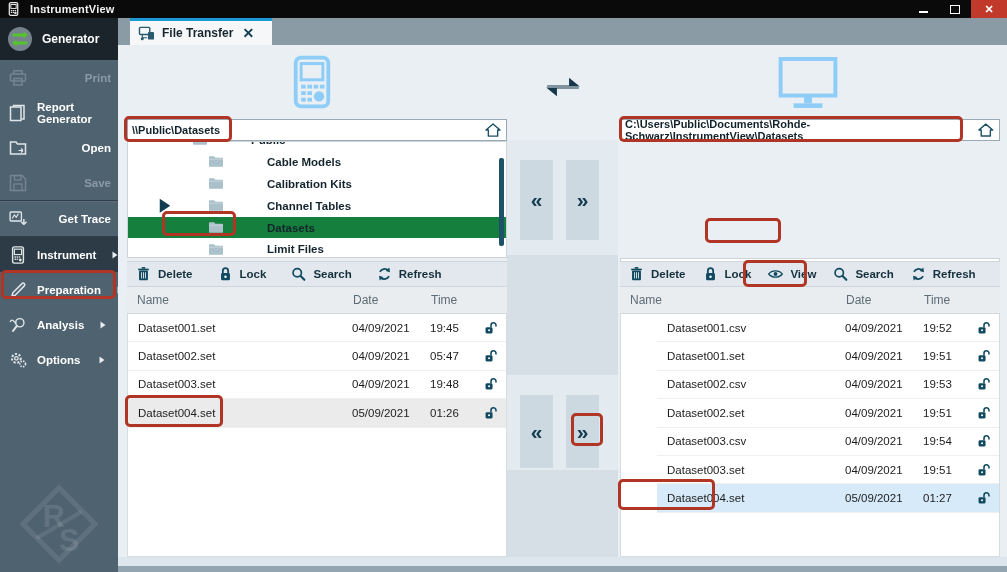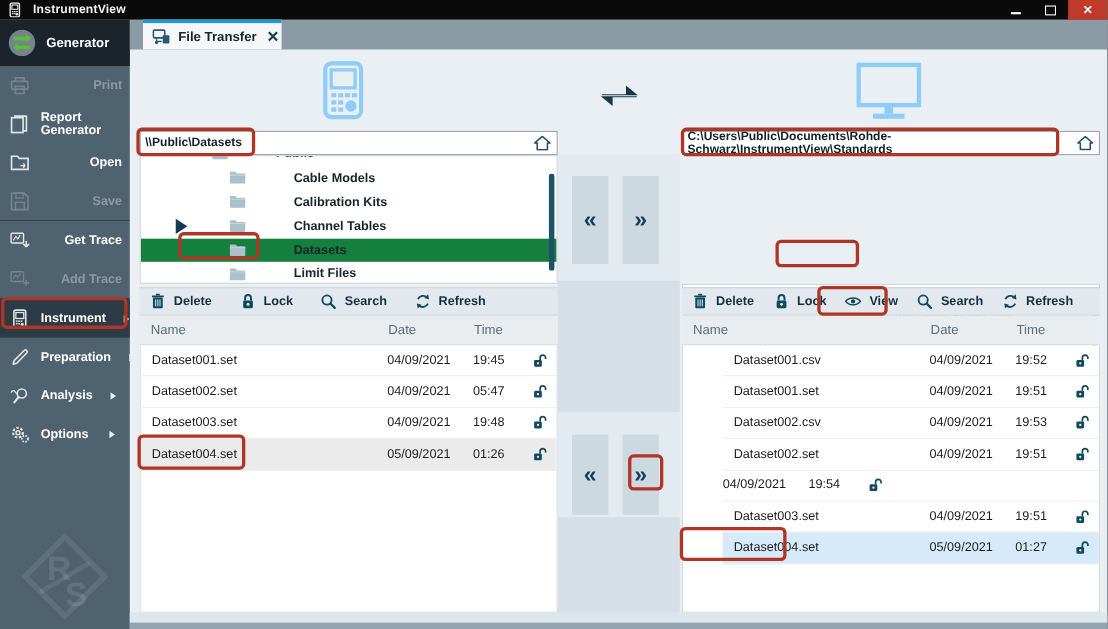--- a/index.html
+++ b/index.html
@@ -31,21 +31,21 @@
   .side-item.disabled{color:#8a9aa6;}
   .side-item.disabled .icn{color:#74858f;}
   .side-item.active{background:#2c3b45;}
   .side-item .subarrow{margin-left:auto;width:6px;height:8px;color:#e8eef2;}
   .side-divider{height:1px;background:rgba(15,25,32,.5);box-shadow:0 1px 0 rgba(255,255,255,.07);}
   .rslogo{left:8px;top:455px;width:102px;height:102px;opacity:.9;}
 
   
   .tabbar{left:118px;top:18px;width:889px;height:27px;background:#8a9ba5;display:flex;}
   .tab{margin-left:12px;height:27px;background:#f5f7f8;border-top:3px solid #1c9ad6;box-sizing:border-box;
-       display:flex;align-items:center;gap:7px;padding:0 2px 0 8px;font-size:12px;font-weight:600;color:#17262e;}
+       display:flex;align-items:center;gap:7px;padding:0 18px 0 8px;font-size:12px;font-weight:600;color:#17262e;}
   .tab .icn{width:17px;height:15px;}
   .tab .closex{color:#123c50;font-weight:bold;font-size:14px;line-height:1;margin-left:2px;cursor:default;}
 
   
   .pathfield{background:#fff;border:1px solid #9aa8b1;box-sizing:border-box;display:flex;align-items:center;
              padding:0 5px 0 4px;font-size:11px;font-weight:600;color:#12222b;}
   .pathfield .home{margin-left:auto;width:16px;height:14px;color:#1d4f66;}
   .treebox{background:#fff;border:1px solid #ccd4da;box-sizing:border-box;overflow:hidden;position:relative;}
   .tree-row{display:flex;align-items:center;font-size:11.5px;font-weight:600;color:#14242d;gap:36px;}
   .tree-left .tree-row{height:21.9px;}
@@ -165,30 +165,20 @@
         <div class="side-item">
           <span class="icn ">
             <svg viewBox="0 0 20 18">
               <rect x="1.2" y="1.2" width="12.6" height="10" rx="1" fill="none" stroke="currentColor" stroke-width="1.5"></rect>
               <path d="M3.5 8.5 l2.5 -4 2 2.5 2.5 -4" fill="none" stroke="currentColor" stroke-width="1.2"></path>
               <path d="M16.5 9 v6 m0 0 l-3 -3 m3 3 l3 -3" fill="none" stroke="currentColor" stroke-width="1.6"></path>
             </svg>
           </span>
           <span>Get Trace</span>
         </div>
-        <div class="side-item disabled">
-          <span class="icn ">
-            <svg viewBox="0 0 20 18">
-              <rect x="1.2" y="1.2" width="12.6" height="10" rx="1" fill="none" stroke="currentColor" stroke-width="1.5"></rect>
-              <path d="M3.5 8.5 l2.5 -4 2 2.5 2.5 -4" fill="none" stroke="currentColor" stroke-width="1.2"></path>
-              <path d="M16.5 9.5 v6 M13.5 12.5 h6" fill="none" stroke="currentColor" stroke-width="1.6"></path>
-            </svg>
-          </span>
-          <span>Add Trace</span>
-        </div>
         <div class="side-divider"></div>
         <div class="side-item active">
           <span class="icn ">
             <svg viewBox="0 0 14 20">
               <rect x="1" y="1" width="12" height="18" rx="2" fill="none" stroke="currentColor" stroke-width="1.6"></rect>
               <rect x="3" y="3.5" width="8" height="6" fill="none" stroke="currentColor" stroke-width="1.3"></rect>
               <g fill="currentColor">
                 <rect x="3" y="11.5" width="1.8" height="1.5"></rect>
                 <rect x="5.4" y="11.5" width="1.8" height="1.5"></rect>
                 <rect x="7.8" y="11.5" width="1.8" height="1.5"></rect>
@@ -497,21 +487,21 @@
                 <rect x="2" y="8" width="9" height="8" rx="1.5" fill="currentColor"></rect>
                 <path d="M9 8 V5.5 a3.2 3.2 0 0 1 6.4 0 V7" fill="none" stroke="currentColor" stroke-width="2"></path>
                 <circle cx="6.5" cy="12" r="1.3" fill="#fff"></circle>
               </svg>
             </span>
           </span>
         </div>
       </div>
 
     <div class="abs pathfield" style="left:502px;top:74px;width:380px;height:22px;">
-      <span>C:\Users\Public\Documents\Rohde-Schwarz\InstrumentView\Standards</span>
+      <span>C:\Users\Public\Documents\Rohde-Schwarz\InstrumentView\Datasets</span>
       <span class="icn home">
           <svg viewBox="0 0 18 16">
             <path d="M9 1.2 L17 8 H14.3 V15 H3.7 V8 H1 z" fill="none" stroke="currentColor" stroke-width="1.6" stroke-linejoin="round"></path>
           </svg>
         </span>
     </div>
     <div class="abs treebox tree-right" style="left:502px;top:96px;width:380px;height:117px;">
       <div>
           <div class="tree-row" style="padding-left: 72px;">
             <span class="expander"></span>
@@ -693,20 +683,21 @@
             <span class="icn ">
               <svg viewBox="0 0 18 18">
                 <rect x="2" y="8" width="9" height="8" rx="1.5" fill="currentColor"></rect>
                 <path d="M9 8 V5.5 a3.2 3.2 0 0 1 6.4 0 V7" fill="none" stroke="currentColor" stroke-width="2"></path>
                 <circle cx="6.5" cy="12" r="1.3" fill="#fff"></circle>
               </svg>
             </span>
           </span>
         </div>
         <div class="file-row">
+          <span class="col-name">Dataset003.csv</span>
           <span class="col-date">04/09/2021</span>
           <span class="col-time">19:54</span>
           <span class="col-lock">
             <span class="icn ">
               <svg viewBox="0 0 18 18">
                 <rect x="2" y="8" width="9" height="8" rx="1.5" fill="currentColor"></rect>
                 <path d="M9 8 V5.5 a3.2 3.2 0 0 1 6.4 0 V7" fill="none" stroke="currentColor" stroke-width="2"></path>
                 <circle cx="6.5" cy="12" r="1.3" fill="#fff"></circle>
               </svg>
             </span>

